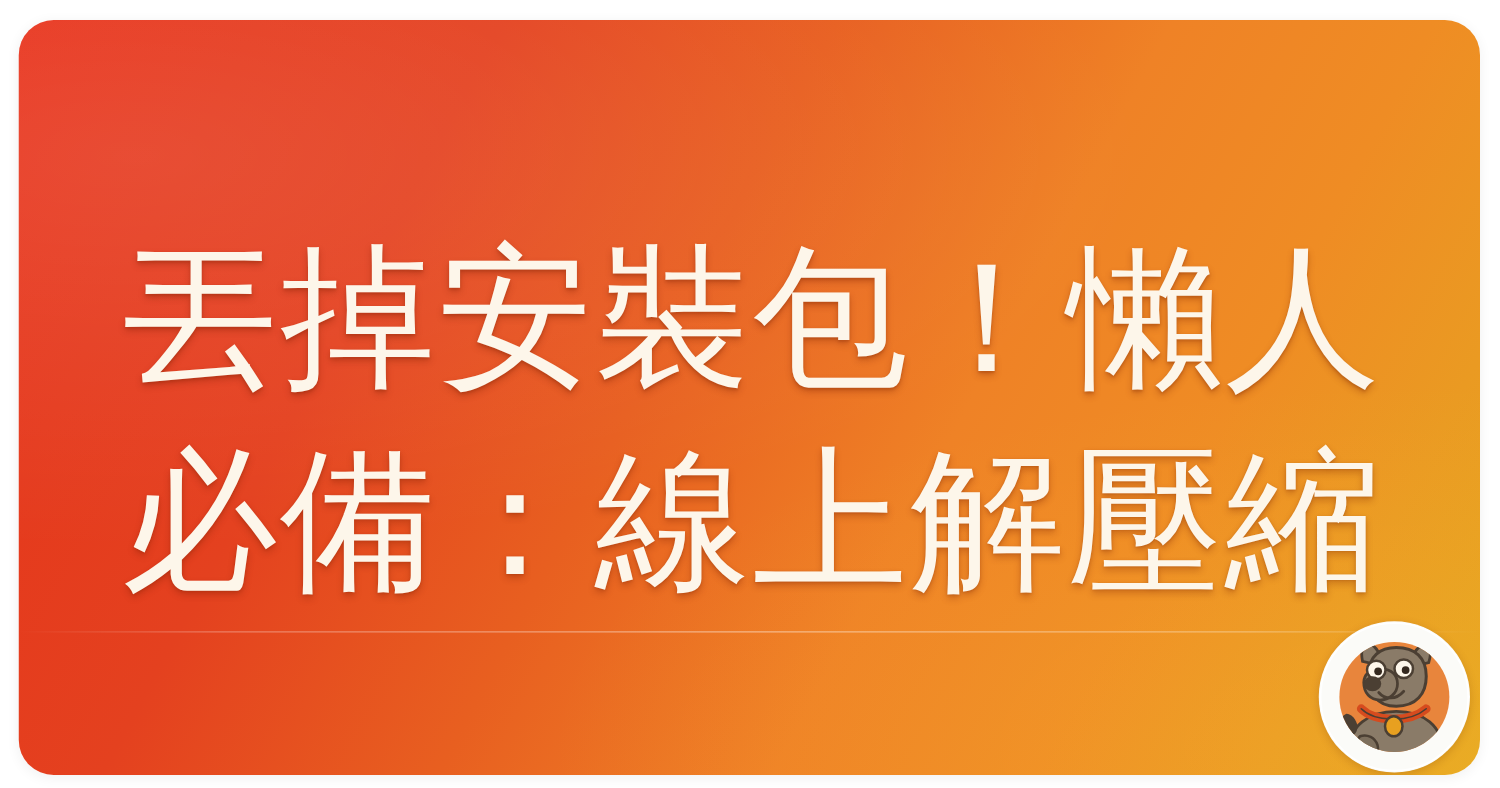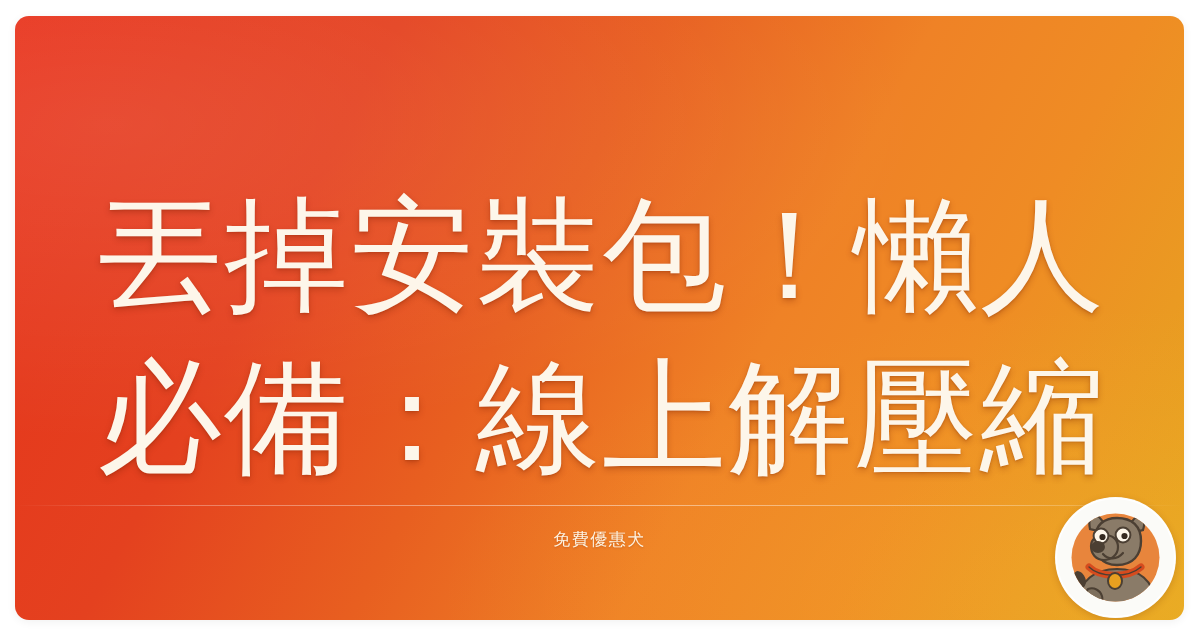--- a/index.html
+++ b/index.html
@@ -24,21 +24,21 @@
     background: #ffffff;
   }
 
   
   #hero-card {
     position: absolute;
     left: 15px;
     top: 16px;
     width: 1169px;
     height: 604px;
-    border-radius: 14px;
+    border-radius: 28px;
     background:
       linear-gradient(118deg,
         #e8331c 0%,
         #e53a1d 13%,
         #e4411f 26%,
         #e85f20 44%,
         #ef8226 62%,
         #ef8c24 76%,
         #ea9a22 88%,
         #e5a61f 100%);
@@ -138,21 +138,20 @@
 
     <div id="hero-sheen"></div>
 
     <div id="headline-block">
       <div class="headline-line">丟掉安裝包！懶人</div>
       <div class="headline-line">必備：線上解壓縮</div>
     </div>
 
     <div id="card-divider"></div>
 
-    <div id="site-caption">免費優惠犬</div>
 
     <div id="mascot-avatar">
       <svg width="121" height="121" viewBox="0 0 121 121" aria-hidden="true">
         <defs>
           <clipPath id="discClip">
             <circle cx="60.5" cy="60.5" r="44"></circle>
           </clipPath>
         </defs>
 
         <circle cx="60.5" cy="60.5" r="60" fill="#fbfbf8"></circle>

